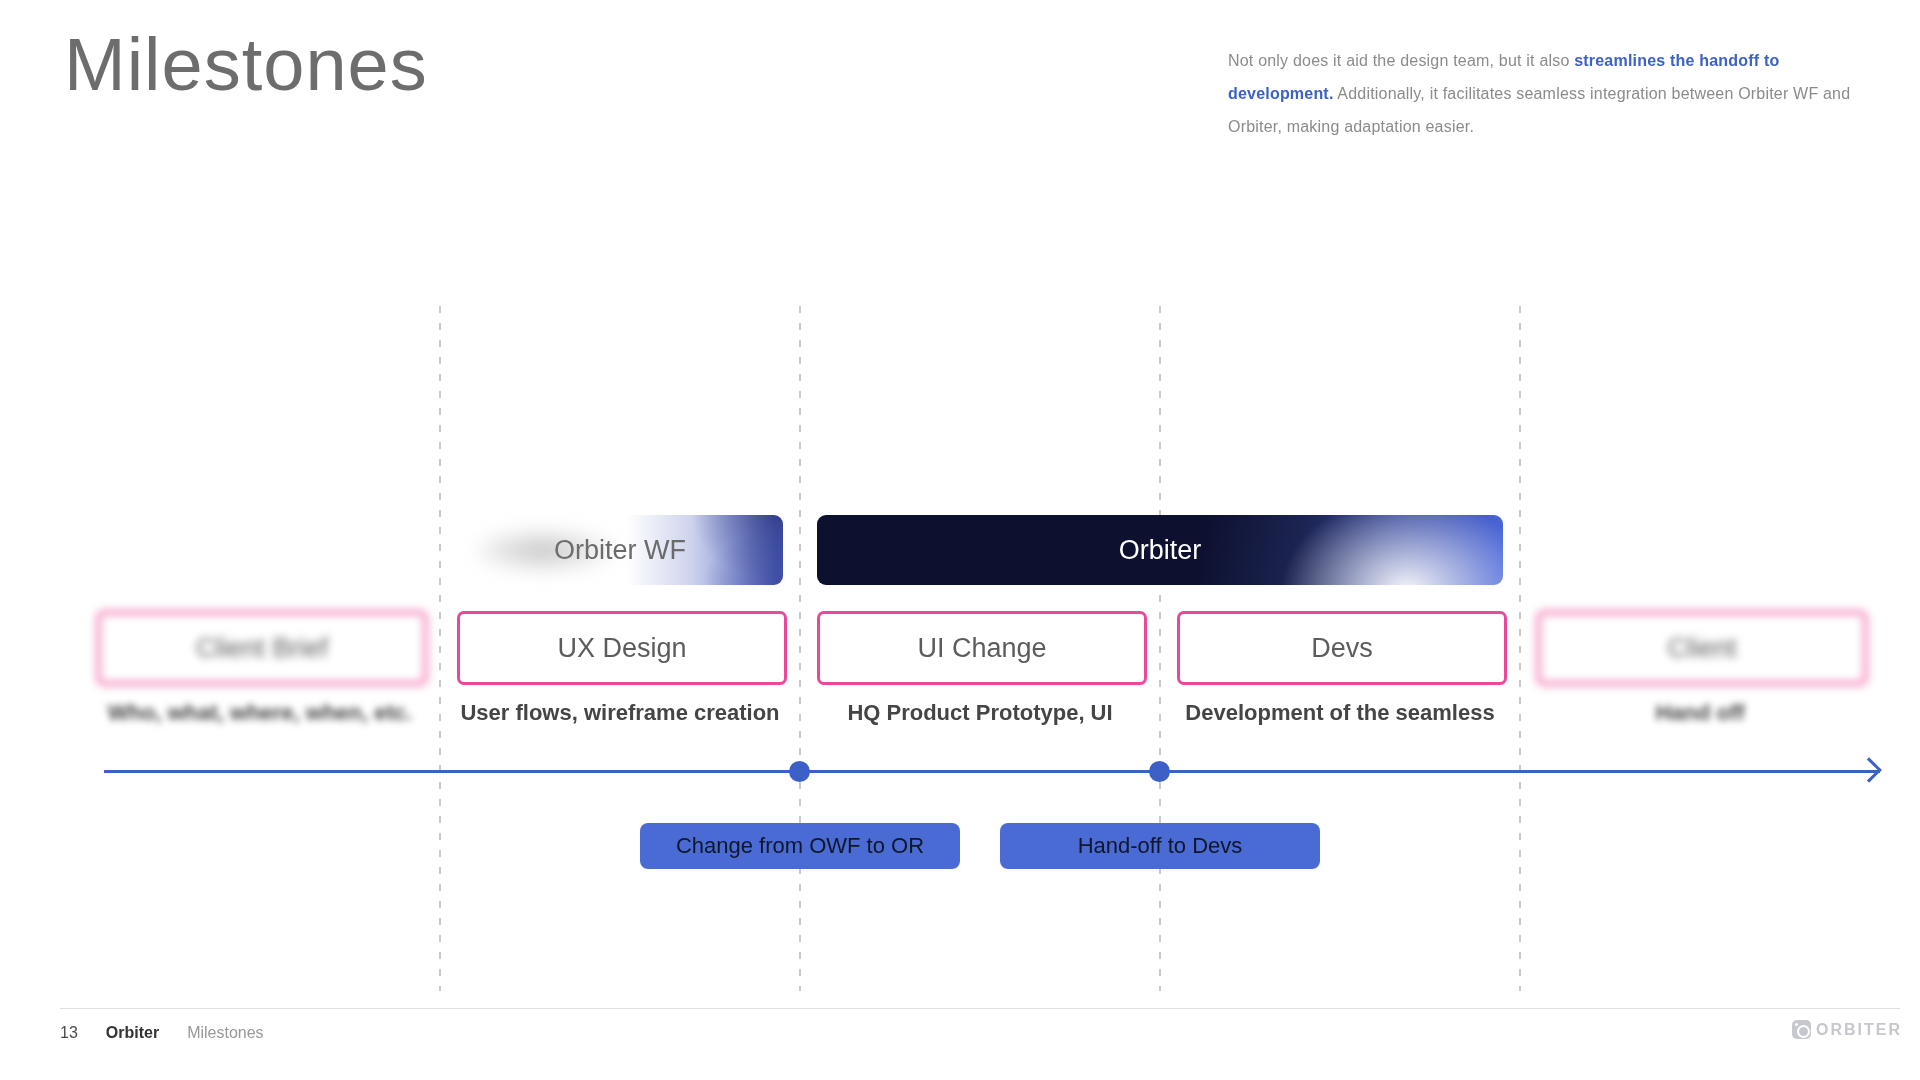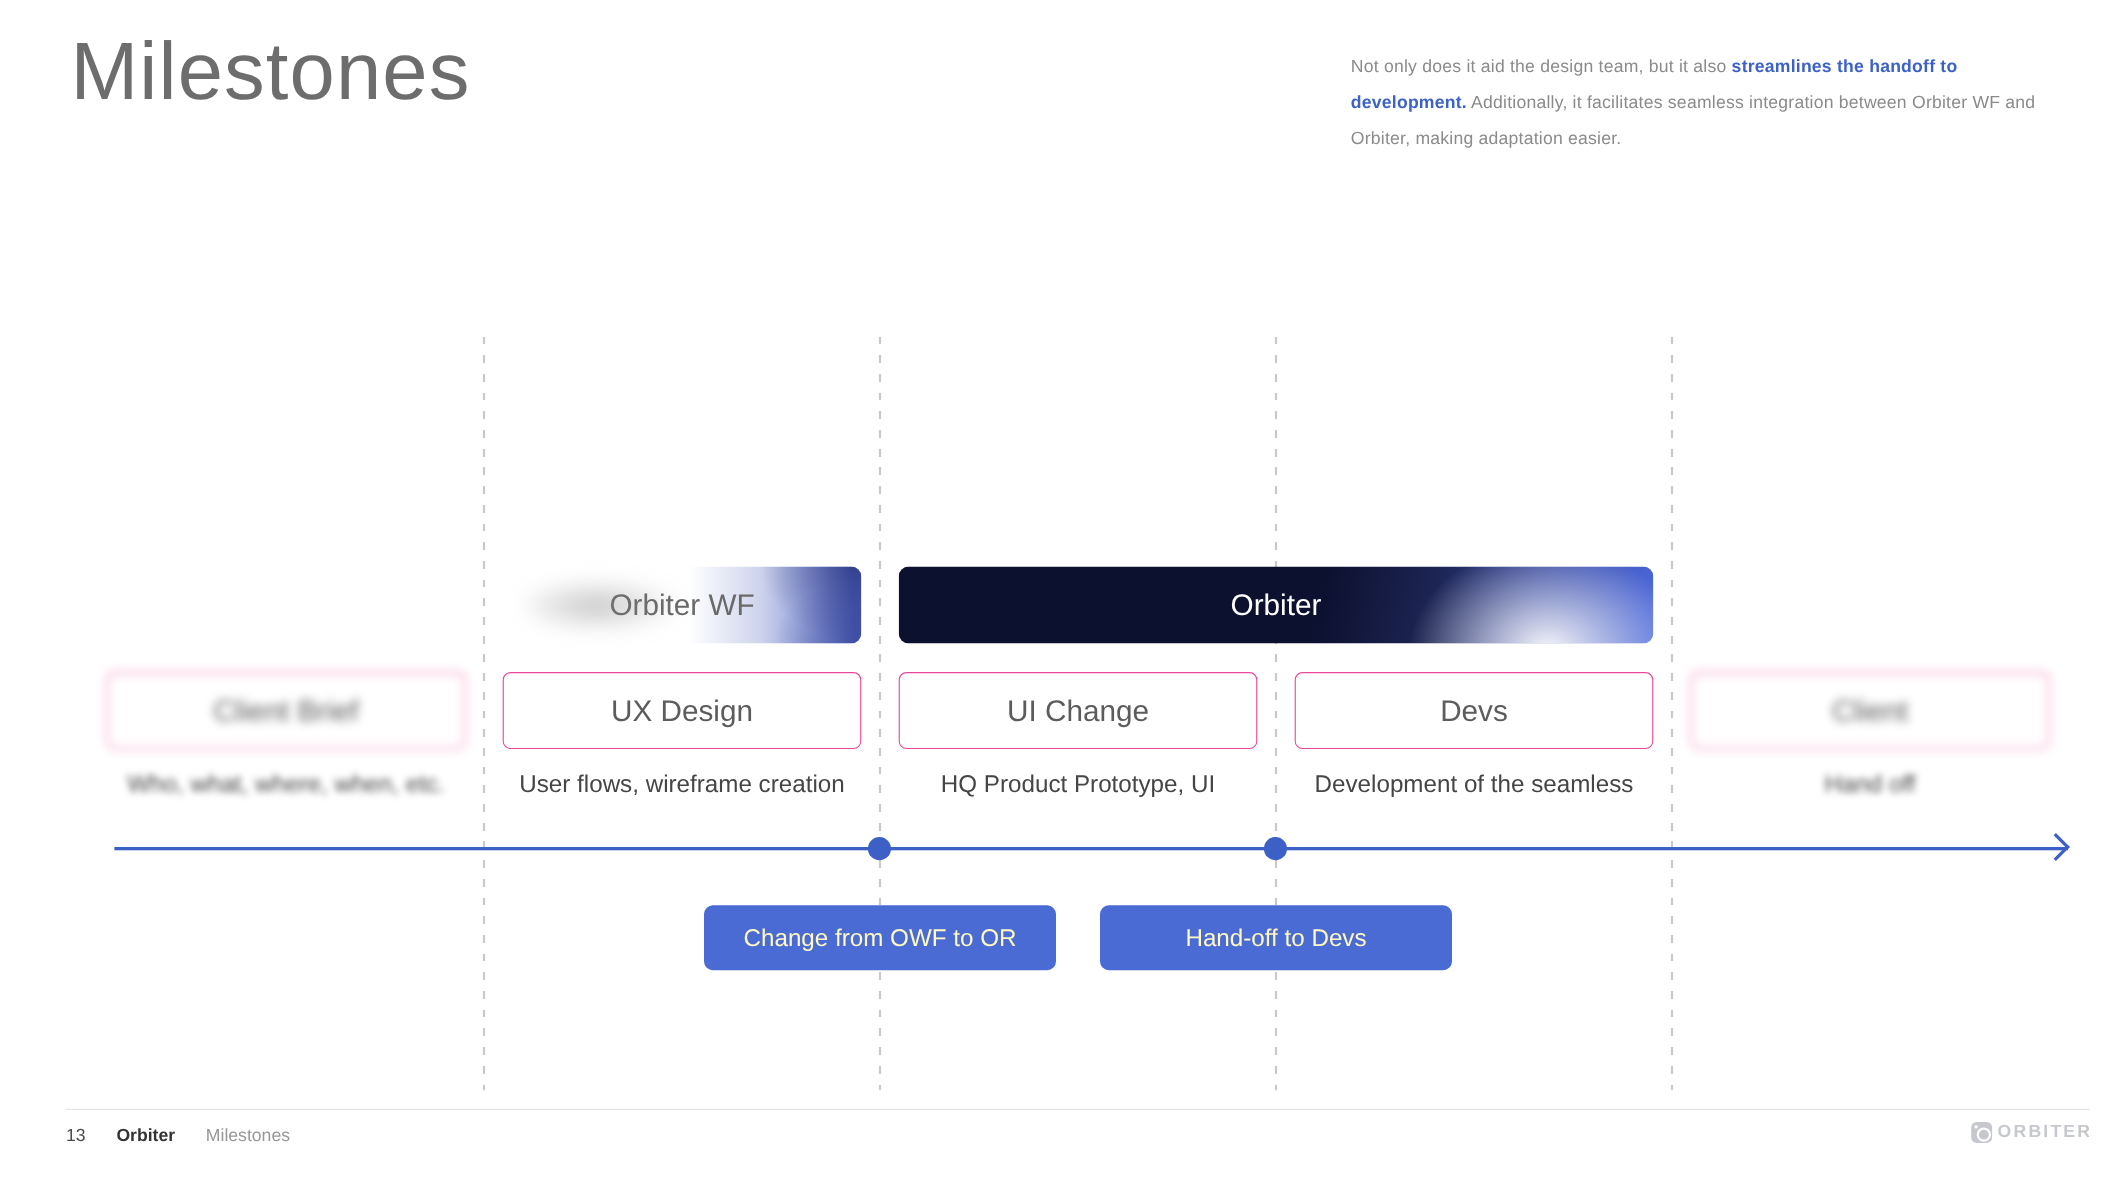--- a/index.html
+++ b/index.html
@@ -29,40 +29,40 @@
       linear-gradient(90deg,#ffffff 0%,#ffffff 52%,#cdd3ec 72%,#8d9ada 86%,#5163c5 98%);}
   .wf-smudge{position:absolute;left:6%;top:15%;width:45%;height:70%;border-radius:50%;
       background:radial-gradient(ellipse at 45% 50%,rgba(125,125,125,0.45),rgba(125,125,125,0) 70%);
       filter:blur(9px);}
   .phase-orb{left:797px;width:686px;color:#ffffff;
     background:
       radial-gradient(ellipse 185px 140px at 86% 108%,rgba(255,255,255,0.95) 0%,rgba(255,255,255,0.5) 32%,rgba(255,255,255,0) 68%),
       linear-gradient(100deg,#0d1130 0%,#0d1130 56%,#1c2452 70%,#35479f 84%,#4c68dc 100%);}
 
   
-  .stage-box{position:absolute;top:305px;width:324px;height:68px;border:1px solid #ec4899;
+  .stage-box{position:absolute;top:305px;width:324px;height:68px;border:3px solid #ec4899;
          border-radius:7px;background:#fff;display:flex;align-items:center;justify-content:center;
          font-size:27px;color:#5c5c5c;}
   .caption{position:absolute;top:394px;width:360px;text-align:center;
-         font-size:22px;color:#454545;}
+         font-size:22px;color:#454545;font-weight:bold;}
   .c1{left:77px;}  .c2{left:437px;} .c3{left:797px;} .c4{left:1157px;} .c5{left:1517px;}
   .t1{left:60px;}  .t2{left:420px;} .t3{left:780px;} .t4{left:1140px;} .t5{left:1500px;}
   .blurbox{filter:blur(4.5px);}
   .blurtext{filter:blur(3.5px);}
 
   
   .arrow-line{position:absolute;left:84px;top:464px;width:1776px;height:3px;background:#3c60c6;}
   .arrow-head{position:absolute;left:1840px;top:455px;width:15px;height:15px;
          border-top:3px solid #3c60c6;border-right:3px solid #3c60c6;transform:rotate(45deg);}
   .dot{position:absolute;top:455px;width:21px;height:21px;border-radius:50%;background:#3c60c6;}
   .dot.d1{left:769px;} .dot.d2{left:1129px;}
 
   
-  .ms-btn{position:absolute;top:517px;width:320px;height:59px;border:none;border-radius:8px;
-         background:#4a6bd3;color:#fef9c3;font-size:22px;font-family:"Liberation Sans",sans-serif;
+  .ms-btn{position:absolute;top:517px;width:320px;height:46px;border:none;border-radius:8px;
+         background:#4a6bd3;color:#0f172a;font-size:22px;font-family:"Liberation Sans",sans-serif;
          display:flex;align-items:center;justify-content:center;cursor:pointer;}
   .ms-btn.b1{left:620px;} .ms-btn.b2{left:980px;}
 
   
   .footer-divider{position:absolute;left:40px;top:1008px;width:1840px;height:1px;background:#e1e1e1;}
   .footer{position:absolute;left:40px;top:1022px;height:22px;display:flex;align-items:center;
          gap:28px;font-size:16px;}
   .f-num{color:#4b4b4b;}
   .f-project{color:#333333;font-weight:700;}
   .f-section{color:#979797;}

